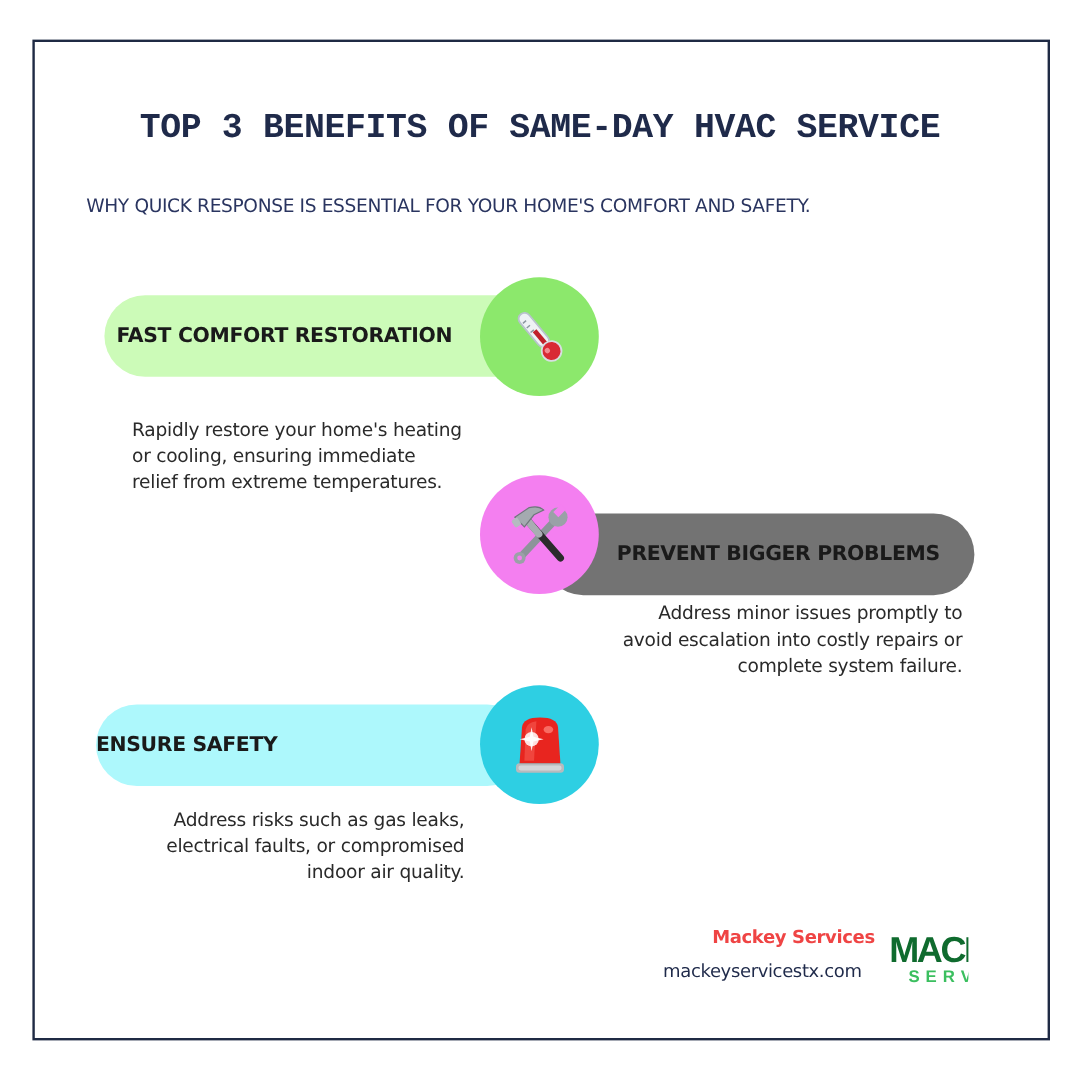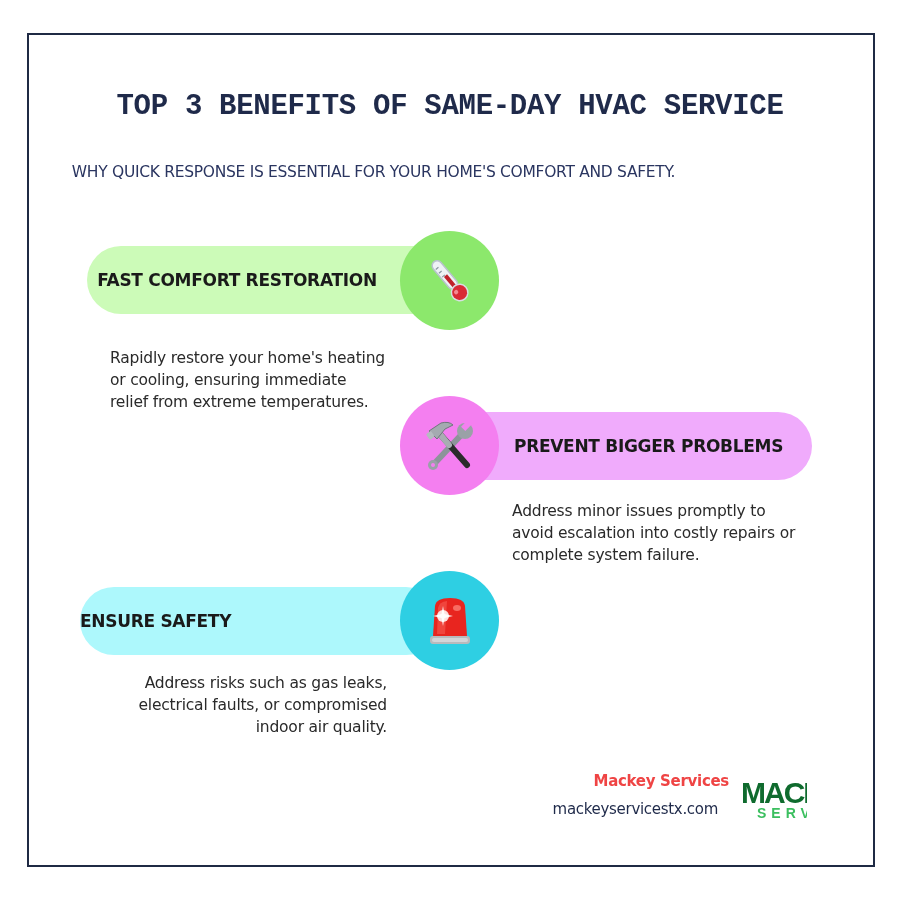--- a/index.html
+++ b/index.html
@@ -65,21 +65,21 @@
     }
 
     
     #pill-1 { left: 87px; top: 246px; width: 360px; justify-content: center; padding-right: 60px; }
     #circle-1 { left: 400px; top: 231px; }
     #desc-1 { left: 110px; top: 347px; width: 277px; }
 
     
     #pill-2 { left: 452px; top: 412px; width: 360px; justify-content: flex-start; padding-left: 62px; }
     #circle-2 { left: 400px; top: 396px; }
-    #desc-2 { left: 512px; top: 500px; width: 290px; text-align: left; }
+    #desc-2 { left: 512px; top: 500px; width: 290px; text-align: right; }
 
     
     #pill-3 { left: 80px; top: 587px; width: 360px; justify-content: flex-start; padding-right: 60px; }
     #circle-3 { left: 400px; top: 571px; }
     #desc-3 { left: 100px; top: 672px; width: 287px; text-align: right; }
 
     .footer-name {
       position: absolute;
       right: 171px; top: 772px;
       font-family: "DejaVu Sans", sans-serif;
@@ -145,21 +145,21 @@
       <line x1="21.5" y1="19" x2="25" y2="19" stroke="#8a96a0" stroke-width="1.2"></line>
       <rect x="23" y="20" width="4" height="18" fill="#c0202a"></rect>
       <circle cx="25" cy="42" r="9" fill="#d8dde2"></circle>
       <circle cx="25" cy="42" r="7.5" fill="#d92a35"></circle>
       <circle cx="22.5" cy="39.5" r="2.2" fill="#f38a90"></circle>
     </g>
   </svg>
 </div>
 <p class="desc" id="desc-1">Rapidly restore your home's heating or cooling, ensuring immediate relief from extreme temperatures.</p>
 
-<div class="pill" id="pill-2" style="background: #f0abfc;">
+<div class="pill" id="pill-2" style="background: #737373; margin-top: 16px;">
   <span class="pill-label">PREVENT BIGGER PROBLEMS</span>
 </div>
 <div class="circle" id="circle-2" style="background: rgb(244, 127, 240);">
   <svg width="54" height="54" viewBox="0 0 54 54">
 
     <g>
       <line x1="10" y1="46" x2="40" y2="14" stroke="#8d949a" stroke-width="6" stroke-linecap="round"></line>
       <circle cx="42" cy="12" r="8" fill="#9aa1a7"></circle>
       <rect x="40" y="2" width="6" height="9" fill="#f47ff0" transform="rotate(45 43 7)"></rect>
       <circle cx="10" cy="46" r="5" fill="#9aa1a7"></circle>

